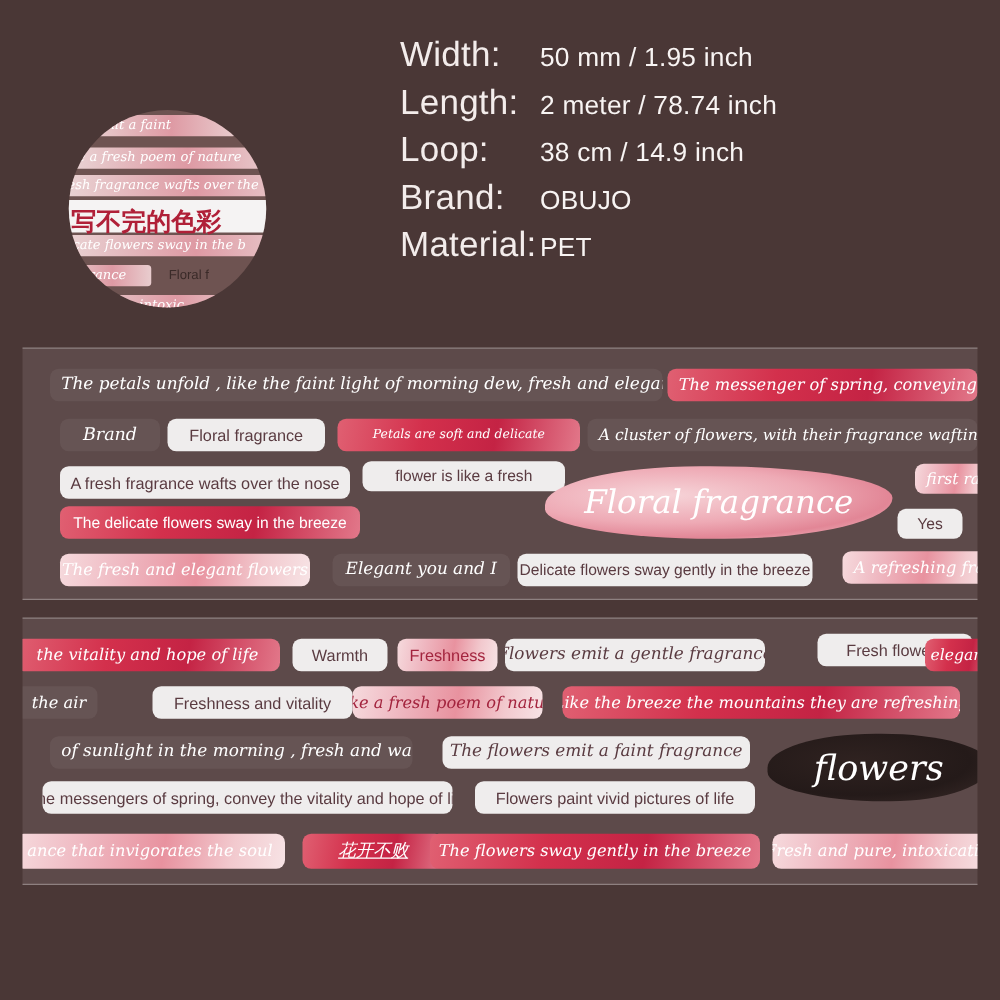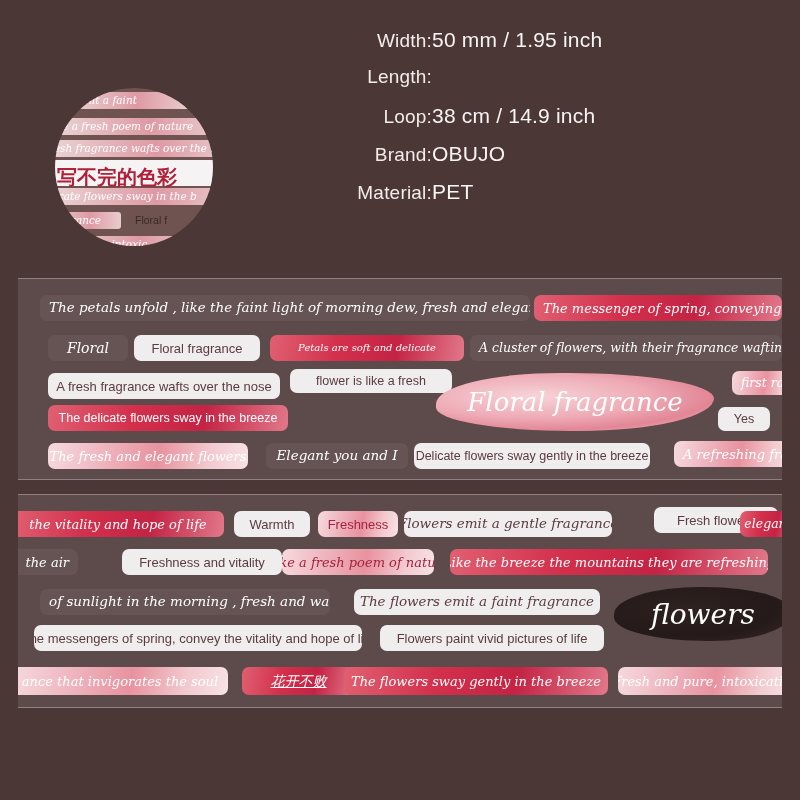--- a/index.html
+++ b/index.html
@@ -28,25 +28,24 @@
     top: 28px;
     width: 460px;
   }
   .spec-row {
     display: flex;
     align-items: baseline;
     height: 38px;
   }
   .spec-label {
     color: #f3eceb;
-    font-size: 19px;
+    font-size: 28px;
     width: 112px;
     flex: 0 0 112px;
     letter-spacing: 0.2px;
-    text-align: right;
   }
   .spec-value {
     color: #f8f4f3;
     font-size: 21px;
     letter-spacing: 0.2px;
   }
 
   
   .swatch {
     position: absolute;
@@ -169,20 +168,21 @@
 
 <div class="stage">
 
   <div class="spec-list">
     <div class="spec-row">
       <span class="spec-label">Width:</span>
       <span class="spec-value">50 mm / 1.95 inch</span>
     </div>
     <div class="spec-row">
       <span class="spec-label">Length:</span>
+      <span class="spec-value">2 meter / 78.74 inch</span>
     </div>
     <div class="spec-row">
       <span class="spec-label">Loop:</span>
       <span class="spec-value">38 cm / 14.9 inch</span>
     </div>
     <div class="spec-row">
       <span class="spec-label">Brand:</span>
       <span class="spec-value">OBUJO</span>
     </div>
     <div class="spec-row">
@@ -218,21 +218,21 @@
       <div class="sw-text" style="left:18px; top:160px;">and pure, intoxic</div>
     </div>
   </div>
 
   <div class="tape" id="tape-1">
 
     <div class="label sc-clear f-script" style="left:22px; top:16px; width:490px; height:26px; font-size:13.5px; justify-content:flex-start;">The petals unfold , like the faint light of morning dew, fresh and elegant</div>
 
     <div class="label sc-redfill f-script" style="left:516px; top:16px; width:248px; height:26px; font-size:13px; justify-content:flex-start;">The messenger of spring, conveying</div>
 
-    <div class="label sc-clear f-script" style="left:30px; top:56px; width:80px; height:26px; font-size:14px;">Floral</div>
+    <div class="label sc-clear f-script" style="left:30px; top:56px; width:80px; height:26px; font-size:14px;">Brand</div>
 
     <div class="label sc-white f-sans" style="left:116px; top:56px; width:126px; height:26px; font-size:13px;">Floral fragrance</div>
 
     <div class="label sc-redfill f-script" style="left:252px; top:56px; width:194px; height:26px; font-size:10px;">Petals are soft and delicate</div>
 
     <div class="label sc-clear f-script" style="left:452px; top:56px; width:312px; height:26px; font-size:12.5px; justify-content:flex-start;">A cluster of flowers, with their fragrance wafting through</div>
 
     <div class="label sc-white f-sans" style="left:30px; top:94px; width:232px; height:26px; font-size:13px;">A fresh fragrance wafts over the nose</div>
 
     <div class="label sc-white f-sans" style="left:272px; top:90px; width:162px; height:24px; font-size:12.5px;">flower is like a fresh</div>

